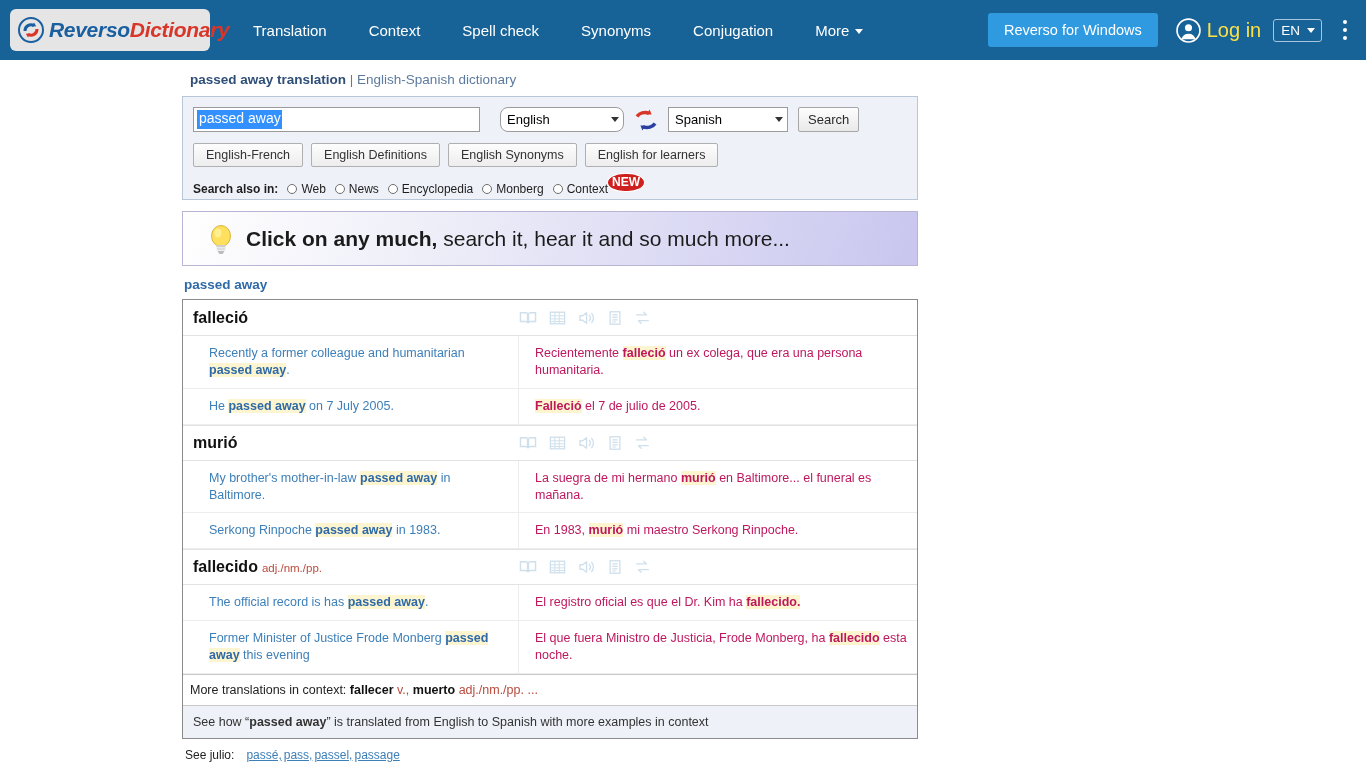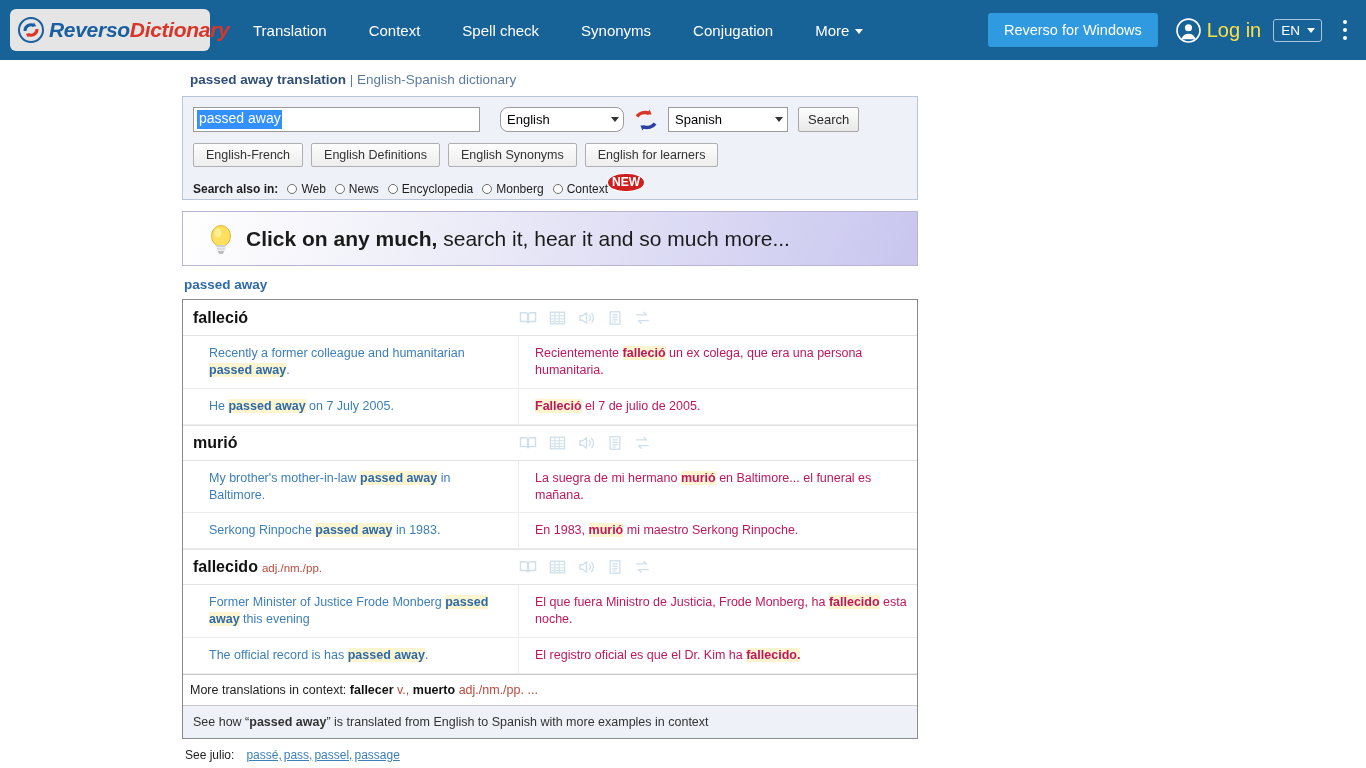--- a/index.html
+++ b/index.html
@@ -484,26 +484,26 @@
         <svg width="14" height="16" viewBox="0 0 14 18">
             <rect x="1.5" y="2" width="11" height="14" fill="none" stroke="#cfe0ec" stroke-width="1.5"></rect>
             <path d="M4 5.5 h6 M4 8.3 h6 M4 11.1 h6 M4 13.6 h4" stroke="#cfe0ec" stroke-width="1.2"></path>
           </svg>
         <svg width="17" height="16" viewBox="0 0 18 18">
             <path d="M2.5 5.5 h11 l-3-3 M15.5 12 h-11 l3 3" fill="none" stroke="#cfe0ec" stroke-width="1.5" stroke-linecap="round" stroke-linejoin="round"></path>
           </svg>
       </div>
     </div>
     <div class="tr">
+      <div class="td-src"><span>The official record is has </span><span class="hl-src">passed away</span><span>.</span></div>
+      <div class="td-tgt"><span>El registro oficial es que el Dr. Kim ha </span><span class="hl">fallecido.</span></div>
+    </div>
+    <div class="tr">
       <div class="td-src"><span>Former Minister of Justice Frode Monberg </span><span class="hl-src">passed away</span><span> this evening</span></div>
       <div class="td-tgt"><span>El que fuera Ministro de Justicia, Frode Monberg, ha </span><span class="hl">fallecido</span><span> esta noche.</span></div>
-    </div>
-    <div class="tr">
-      <div class="td-src"><span>The official record is has </span><span class="hl-src">passed away</span><span>.</span></div>
-      <div class="td-tgt"><span>El registro oficial es que el Dr. Kim ha </span><span class="hl">fallecido.</span></div>
     </div>
 
     <div class="more-row">
       <span>More translations in context: </span><b>fallecer</b><span class="pos"> v.,</span><b> muerto</b><span class="pos"> adj./nm./pp. ...</span>
     </div>
 
     <div class="ctx-row">
       <span>See how “</span><b>passed away</b><span>” is translated from English to Spanish with more examples in context</span>
     </div>
   </div>

